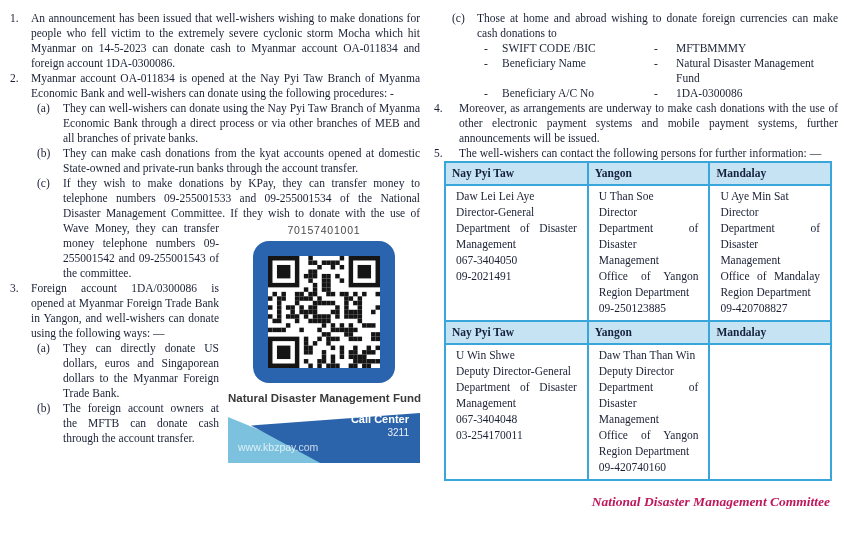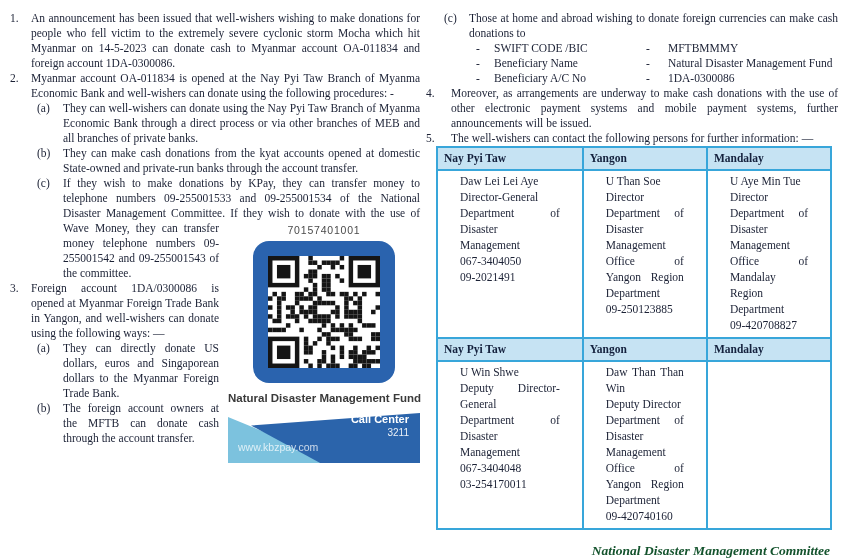--- a/index.html
+++ b/index.html
@@ -24,21 +24,21 @@
   }
   .masthead .title {
     font-weight: 700;
     font-size: 20.5px;
     line-height: 27px;
     color: #141e3a;
   }
   
   .content {
     display: flex;
-    gap: 6px;
+    gap: 14px;
     padding: 11px 9px 0 10px;
   }
   .col-left  { width: 410px; flex: none; }
   .col-right { flex: 1; min-width: 0; }
 
   p.li {
     margin: 0;
     font-size: 11.5px;
     line-height: 15px;
     text-align: justify;
@@ -136,32 +136,32 @@
     text-align: left;
     vertical-align: top;
   }
   .contacts th {
     background: var(--table-head-bg, #c6e3f3);
     font-weight: 700;
     color: #14213d;
     padding: 2px 6px 3px;
   }
   .contacts td {
-    padding: 2px 22px 4px;
+    padding: 2px 10px 4px;
     white-space: pre-line;
     text-align: justify;
   }
   
   .signature {
     margin: 13px 8px 0 0;
     text-align: right;
     font-style: italic;
     font-weight: 600;
     font-size: 13.5px;
-    color: #14532d;
+    color: #be185d;
   }
 </style>
 </head>
 <body>
 
 <div class="page">
 
 
   <main class="content">
 
@@ -473,21 +473,21 @@
             <td>Daw Lei Lei Aye
 Director-General
 Department of Disaster Management
 067-3404050
 09-2021491</td>
             <td>U Than Soe
 Director
 Department of Disaster Management
 Office of Yangon Region Department
 09-250123885</td>
-            <td>U Aye Min Tue
+            <td>U Aye Min Sat
 Director
 Department of Disaster Management
 Office of Mandalay Region Department
 09-420708827</td>
           </tr>
           <tr>
             <th>Nay Pyi Taw</th>
             <th>Yangon</th>
             <th>Mandalay</th>
           </tr>

